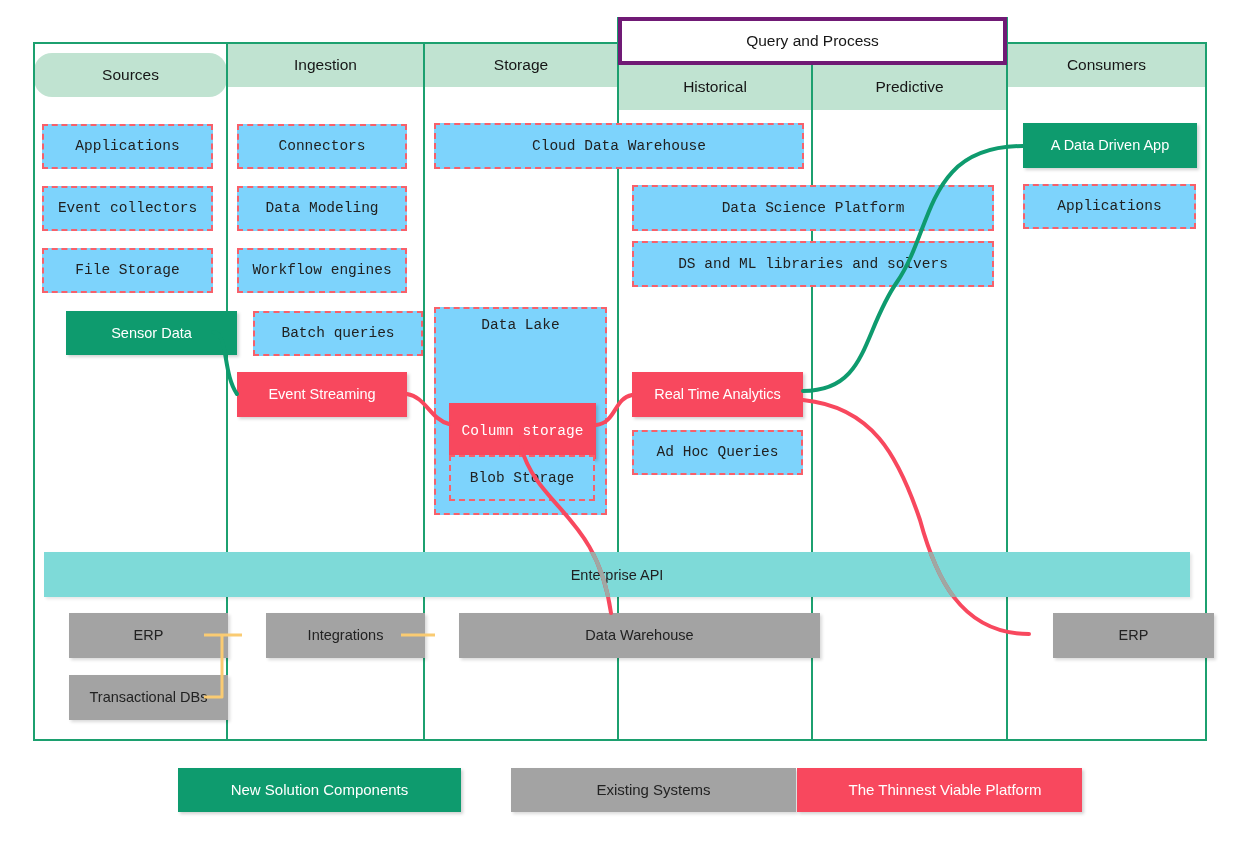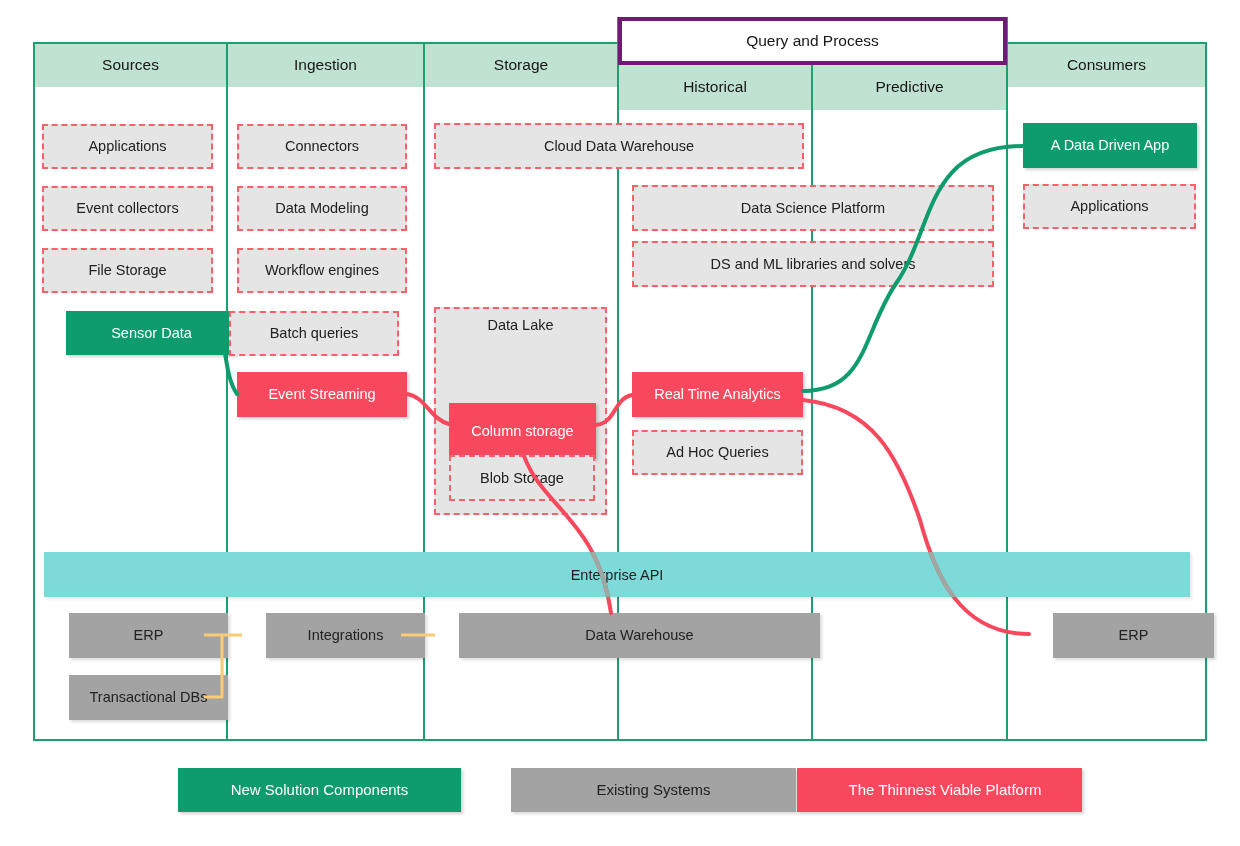--- a/index.html
+++ b/index.html
@@ -6,33 +6,33 @@
   body{width:1240px;height:846px;position:relative;overflow:hidden;
        font-family:"Liberation Sans","DejaVu Sans",sans-serif;
        -webkit-font-smoothing:antialiased;}
   .abs{position:absolute;box-sizing:border-box;}
   .flexc{display:flex;align-items:center;justify-content:center;text-align:center;}
   .mint{background:#C0E3D1;color:#161616;font-size:15.5px;}
   .vline{background:#1CA06F;}
   .outer{border:2px solid #1CA06F;background:transparent;}
   .qpbox{background:#ffffff;border:4px solid #701a75;color:#161616;font-size:15.5px;}
   .box{font-size:14.5px;color:#212121;line-height:1.15;}
-  .dashed{background:#e5e5e5;border:2px dashed #F8606A;}
+  .dashed{background:#7dd3fc;border:2px dashed #F8606A;font-family:Liberation Mono, monospace;}
   .solid-green{background:#0E9B6E;color:#ffffff;box-shadow:2px 2px 3px rgba(0,0,0,.18);}
   .solid-red{background:#F8485E;color:#ffffff;box-shadow:2px 2px 3px rgba(0,0,0,.18);}
   .solid-yellow{background:#a3a3a3;color:#222222;box-shadow:2px 2px 3px rgba(0,0,0,.15);margin-left:24px;}
   .teal{background:#7EDAD8;color:#1f1f1f;font-size:14.5px;box-shadow:2px 2px 3px rgba(0,0,0,.10);}
   .group-label{position:absolute;top:8px;left:0;right:0;text-align:center;font-size:14.5px;color:#212121;}
   .legend{font-size:15px;}
   svg.overlay{position:absolute;left:0;top:0;pointer-events:none;}
 </style>
 </head>
 <body>
 
-<div class="abs mint flexc" style="left:34px;top:43px;width:193px;height:44px;">
+<div class="abs mint flexc" style="left:34px;top:53px;width:193px;height:44px;border-radius:18px;">
     <span>Sources</span>
   </div>
 <div class="abs mint flexc" style="left:227px;top:43px;width:197px;height:44px;">
     <span>Ingestion</span>
   </div>
 <div class="abs mint flexc" style="left:424px;top:43px;width:194px;height:44px;">
     <span>Storage</span>
   </div>
 <div class="abs mint flexc" style="left:1007px;top:43px;width:199px;height:44px;">
     <span>Consumers</span>
@@ -72,21 +72,21 @@
 
 <div class="abs box dashed flexc" style="left:237px;top:124px;width:170px;height:45px;">
     <span>Connectors</span>
   </div>
 <div class="abs box dashed flexc" style="left:237px;top:186px;width:170px;height:45px;">
     <span>Data Modeling</span>
   </div>
 <div class="abs box dashed flexc" style="left:237px;top:248px;width:170px;height:45px;">
     <span>Workflow engines</span>
   </div>
-<div class="abs box dashed flexc" style="left:229px;top:311px;width:170px;height:45px;">
+<div class="abs box dashed flexc" style="left:253px;top:311px;width:170px;height:45px;">
     <span>Batch queries</span>
   </div>
 <div class="abs box solid-red flexc" style="left:237px;top:372px;width:170px;height:45px;">
     <span>Event Streaming</span>
   </div>
 
 <div class="abs box dashed flexc" style="left:434px;top:123px;width:370px;height:46px;">
     <span>Cloud Data Warehouse</span>
   </div>
 <div class="abs box dashed" style="left:434px;top:307px;width:173px;height:208px;">

